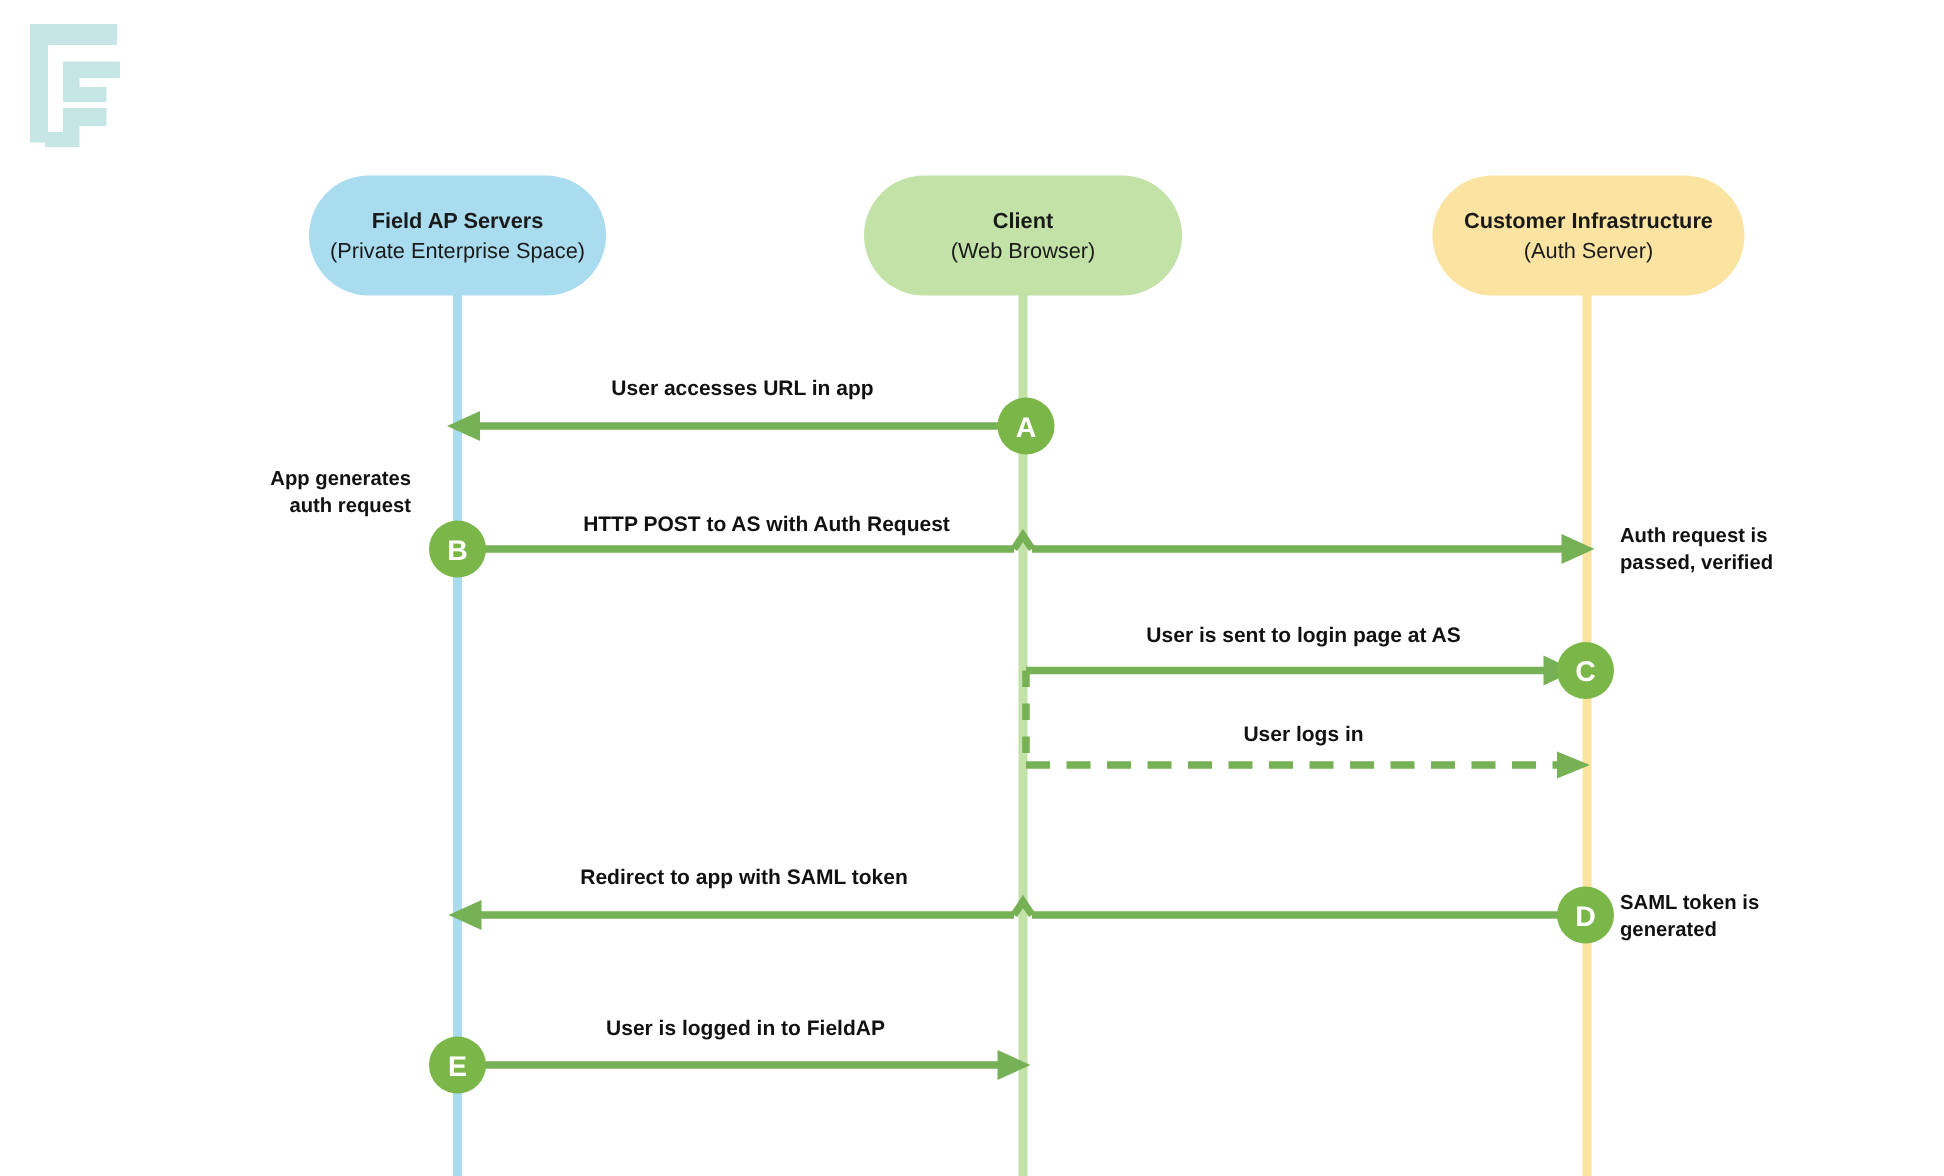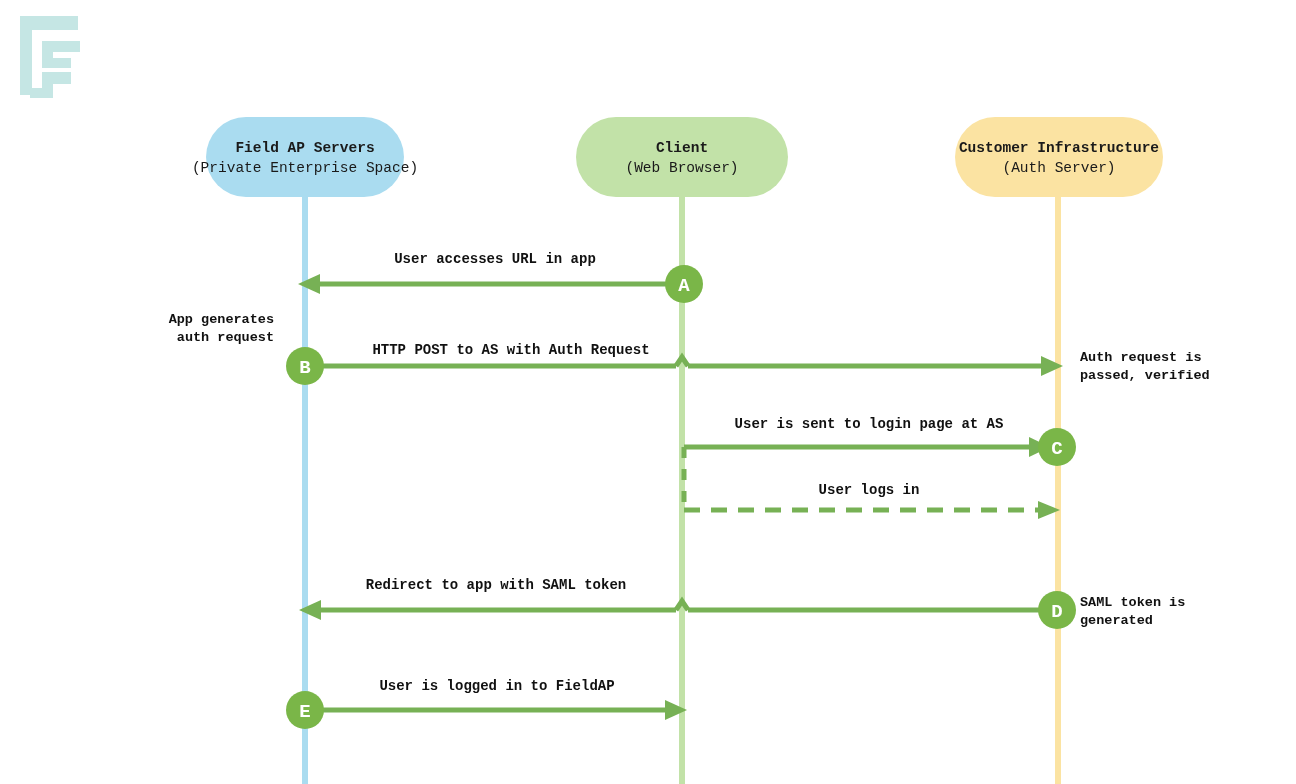--- a/index.html
+++ b/index.html
@@ -11,21 +11,20 @@
   body {
     font-family: "Liberation Sans", sans-serif;
     -webkit-font-smoothing: antialiased;
   }
   #stage {
     position: relative;
     width: 1296px;
     height: 784px;
     background: #ffffff;
     overflow: hidden;
-    font-family: Liberation Mono, monospace;
   }
   #diagram-svg {
     position: absolute;
     left: 0;
     top: 0;
     width: 1296px;
     height: 784px;
   }
   .actor-label-main {
     font-weight: bold;

